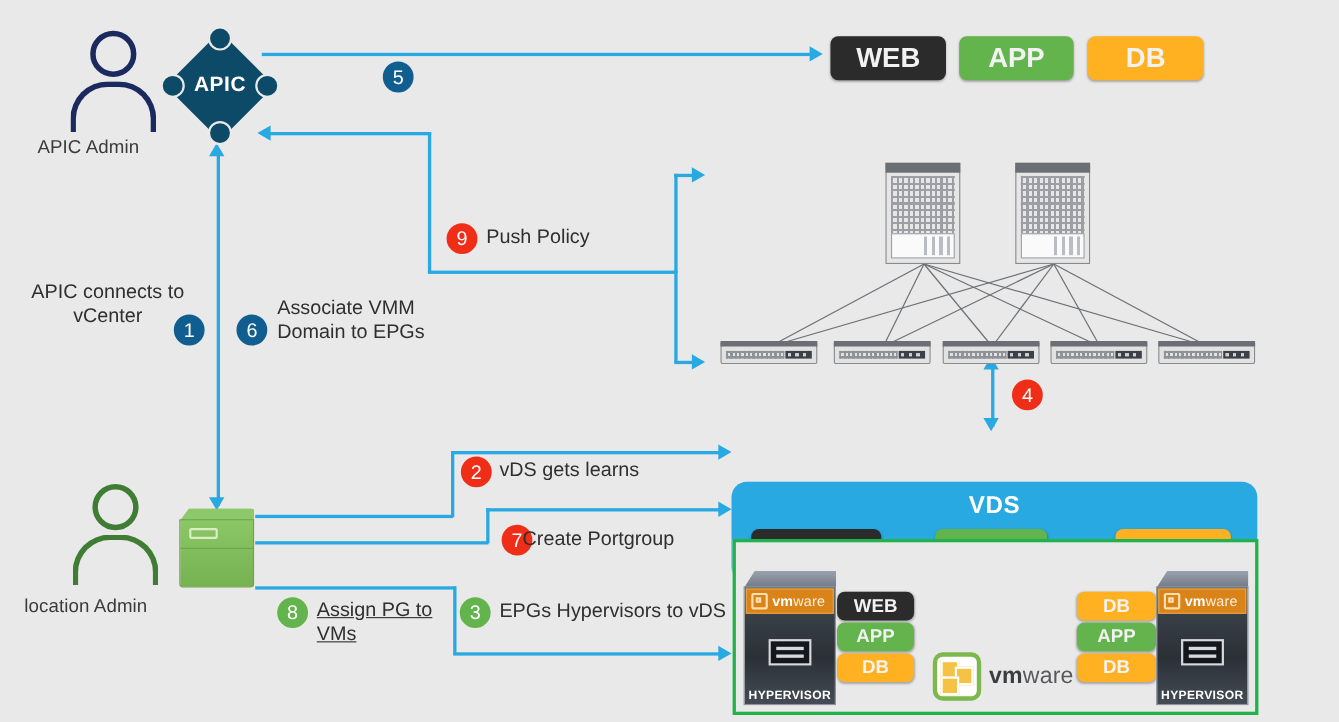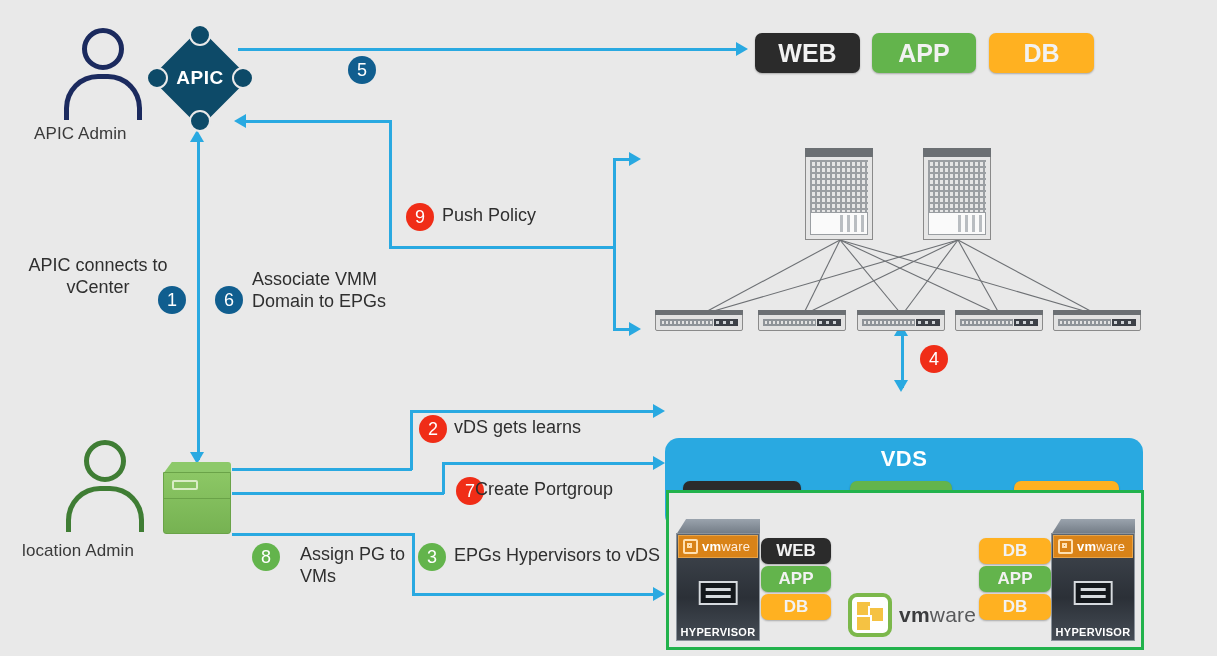--- a/index.html
+++ b/index.html
@@ -359,21 +359,21 @@
   <div class="step-text" style="left:454px; top:417px; width:200px;">vDS gets learns</div>
 
   <div class="step red" style="left:456px; top:477px;">
     <span>7</span>
   </div>
   <div class="step-text" style="left:475px; top:479px; width:180px;">Create Portgroup</div>
 
   <div class="step green" style="left:252px; top:543px;">
     <span>8</span>
   </div>
-  <div class="step-text" style="left:300px; top:544px; width:130px;">Assign PG to
+  <div class="step-text" style="left:288px; top:544px; width:130px;text-decoration:underline;">Assign PG to
       VMs</div>
 
   <div class="step green" style="left:418px; top:543px;">
     <span>3</span>
   </div>
   <div class="step-text" style="left:454px; top:545px; width:250px;">EPGs Hypervisors to vDS</div>
 
   <div class="person" style="left:62px; top:440px; width:86px; height:92px; color:#3f7d34;">
     <div class="head" style="left:22px; top:0; width:42px; height:42px;"></div>
     <div class="body" style="left:4px; top:46px; width:78px; height:46px;"></div>

